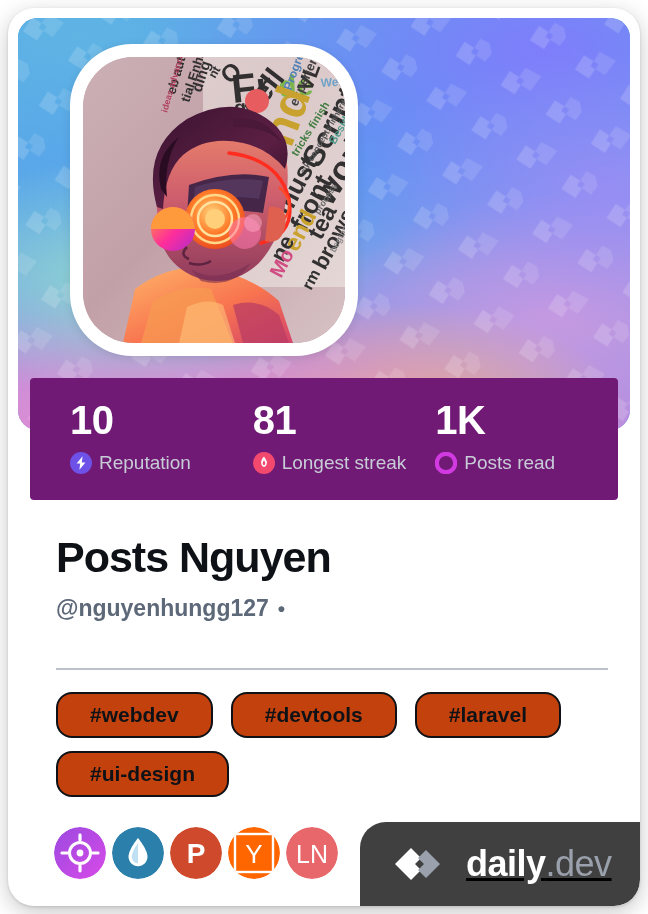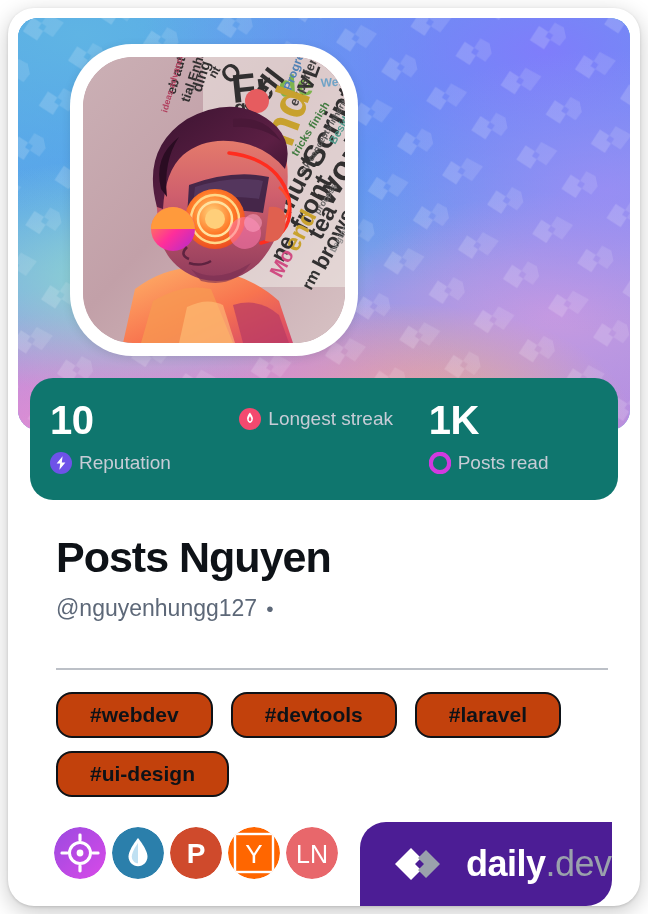--- a/index.html
+++ b/index.html
@@ -84,24 +84,24 @@
     background: #c2a2a8;
   }
 
   
   .stats {
     position: absolute;
     left: 22px;
     top: 370px;
     width: 588px;
     height: 122px;
-    background: #0f766e;
-    border-radius: 23px;
-    display: flex;
-    padding: 20px 0 0 20px;
+    background: #701a75;
+    border-radius: 4px;
+    display: flex;
+    padding: 20px 0 0 40px;
   }
   .stat { width: 190px; }
   .stat-value {
     color: #ffffff;
     font-size: 40px;
     font-weight: bold;
     line-height: 44px;
     letter-spacing: -0.5px;
   }
   .stat-label-row {
@@ -127,20 +127,21 @@
     letter-spacing: -1px;
     line-height: 50px;
   }
   .sub-line {
     margin-top: 13px;
     font-size: 23px;
     line-height: 27px;
     display: flex;
     align-items: center;
     gap: 9px;
+    font-weight: bold;
   }
   .handle { color: #5d6878; }
   .dot-sep { color: #5d6878; font-size: 21px; }
   .joined { color: #98a1ad; }
 
   .divider {
     position: absolute;
     left: 48px;
     top: 660px;
     width: 552px;
@@ -177,28 +178,29 @@
     display: flex;
     gap: 6px;
   }
   .badge { width: 52px; height: 52px; border-radius: 50%; position: relative; display: block; }
 
   
   .logo-plate {
     position: absolute;
     left: 352px;
     top: 814px;
-    width: 252px;
+    width: 280px;
     height: 84px;
-    background: #4c1d95;
+    background: #404040;
     border-radius: 26px 0 26px 0;
     display: flex;
     align-items: center;
     gap: 14px;
     padding-left: 30px;
+    text-decoration: underline;
   }
   .logo-word {
     font-size: 36px;
     font-weight: bold;
     letter-spacing: -0.5px;
     line-height: 40px;
   }
   .logo-daily { color: #ffffff; }
   .logo-dev { color: #9aa1ac; font-weight: normal; }
 </style>
@@ -353,20 +355,21 @@
       <div class="stat-label-row">
         <svg class="stat-ico" viewBox="0 0 22 22">
           <circle cx="11" cy="11" r="11" fill="#6e52e8"></circle>
           <path d="M12.6 4.2 L6.6 11.6 L10.2 11.6 L9.4 17.8 L15.4 10.4 L11.8 10.4 Z" fill="#ffffff"></path>
         </svg>
         <div class="stat-label">Reputation</div>
       </div>
     </div>
 
     <div class="stat">
+      <div class="stat-value">81</div>
       <div class="stat-label-row">
         <svg class="stat-ico" viewBox="0 0 22 22">
           <circle cx="11" cy="11" r="11" fill="#f4496f"></circle>
           <path d="M11 4.6 C11 4.6 8.1 7.4 8.1 10.6 C8.1 13.1 9.4 14.9 11 14.9 C12.6 14.9 13.9 13.1 13.9 10.6 C13.9 8.8 12.6 6.9 11 4.6 Z" fill="#ffffff"></path>
           <path d="M11 8.2 C11 8.2 9.7 9.9 9.7 11.2 C9.7 12.4 10.3 13.2 11 13.2 C11.7 13.2 12.3 12.4 12.3 11.2 C12.3 10.2 11.6 9.1 11 8.2 Z" fill="#f4496f"></path>
         </svg>
         <div class="stat-label">Longest streak</div>
       </div>
     </div>
 

